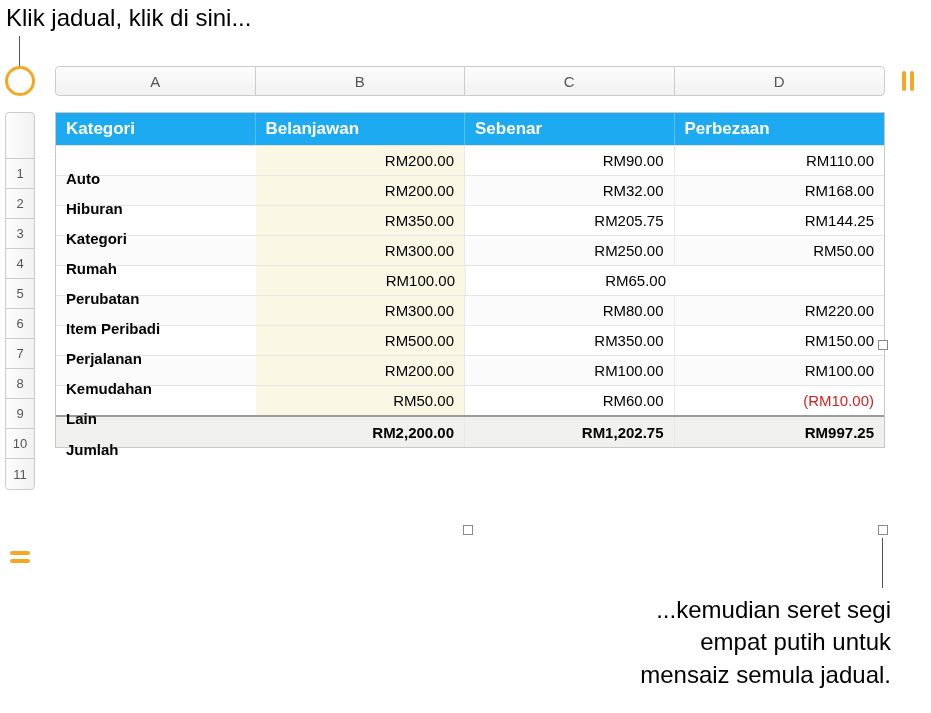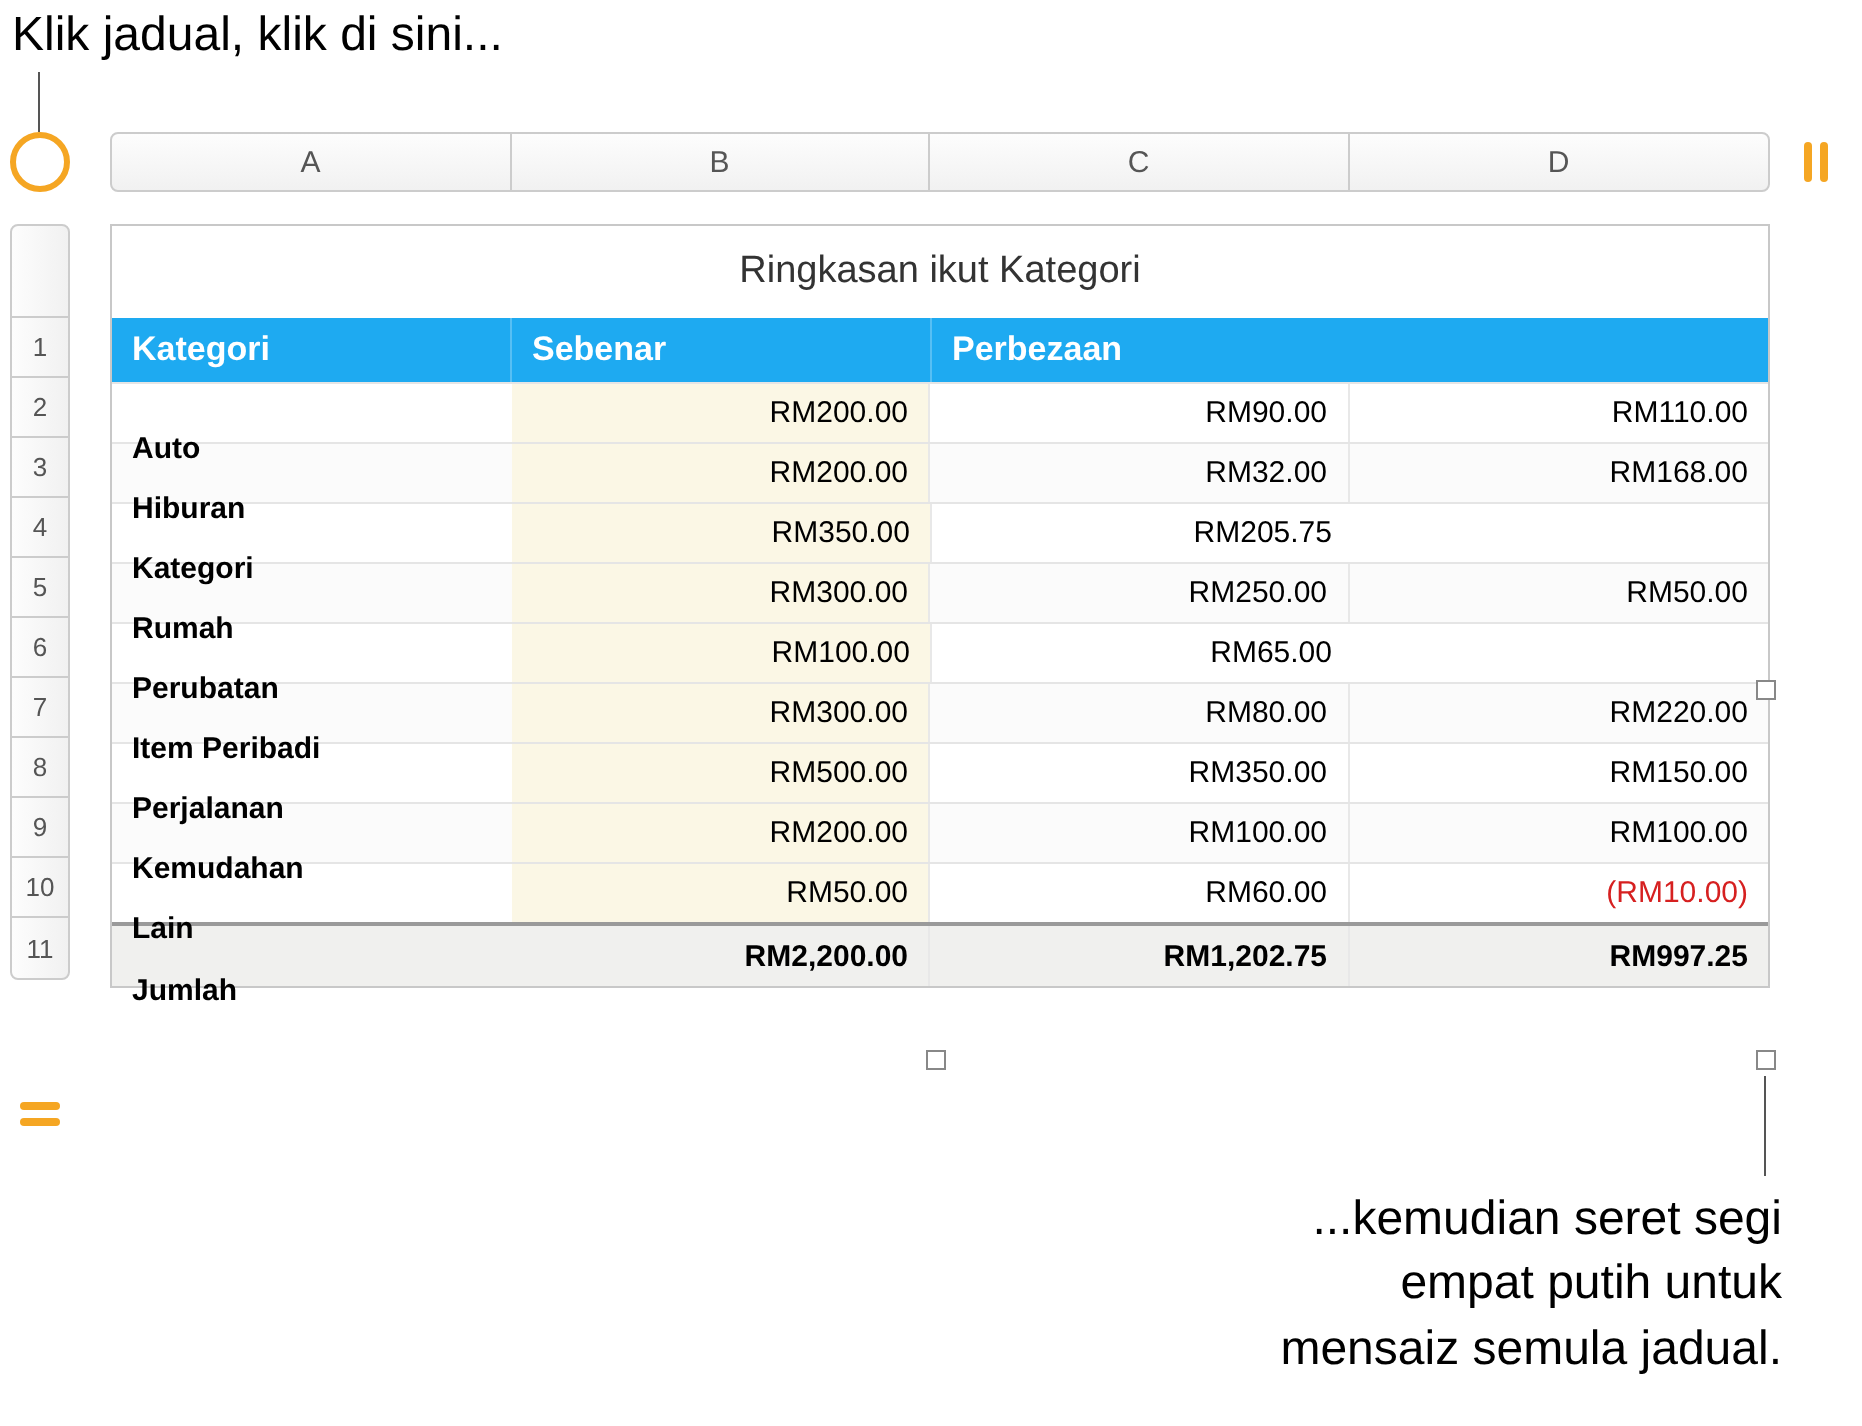--- a/index.html
+++ b/index.html
@@ -228,43 +228,44 @@
 </div>
 
 <div class="row-add-handle">
   <svg width="24" height="20" viewBox="0 0 24 20">
     <rect x="2" y="4" width="20" height="4" rx="2" fill="#f5a623"></rect>
     <rect x="2" y="12" width="20" height="4" rx="2" fill="#f5a623"></rect>
   </svg>
 </div>
 
 <div class="table-body">
-  <div class="table-title">Ringkasan ikut Kategori</div>
   <div class="table-header-row">
     <div class="th c-a">Kategori</div>
+    <div class="th c-b">Belanjawan</div>
     <div class="th c-c">Sebenar</div>
     <div class="th c-d">Perbezaan</div>
   </div>
 
   <div class="data-row">
     <div class="td cat c-a">Auto</div>
     <div class="td num budget c-b">RM200.00</div>
     <div class="td num c-c">RM90.00</div>
     <div class="td num c-d">RM110.00</div>
   </div>
   <div class="data-row alt">
     <div class="td cat c-a">Hiburan</div>
     <div class="td num budget c-b">RM200.00</div>
     <div class="td num c-c">RM32.00</div>
     <div class="td num c-d">RM168.00</div>
   </div>
   <div class="data-row">
     <div class="td cat c-a">Kategori</div>
     <div class="td num budget c-b">RM350.00</div>
     <div class="td num c-c">RM205.75</div>
+    <div class="td num c-d">RM144.25</div>
   </div>
   <div class="data-row alt">
     <div class="td cat c-a">Rumah</div>
     <div class="td num budget c-b">RM300.00</div>
     <div class="td num c-c">RM250.00</div>
     <div class="td num c-d">RM50.00</div>
   </div>
   <div class="data-row">
     <div class="td cat c-a">Perubatan</div>
     <div class="td num budget c-b">RM100.00</div>

